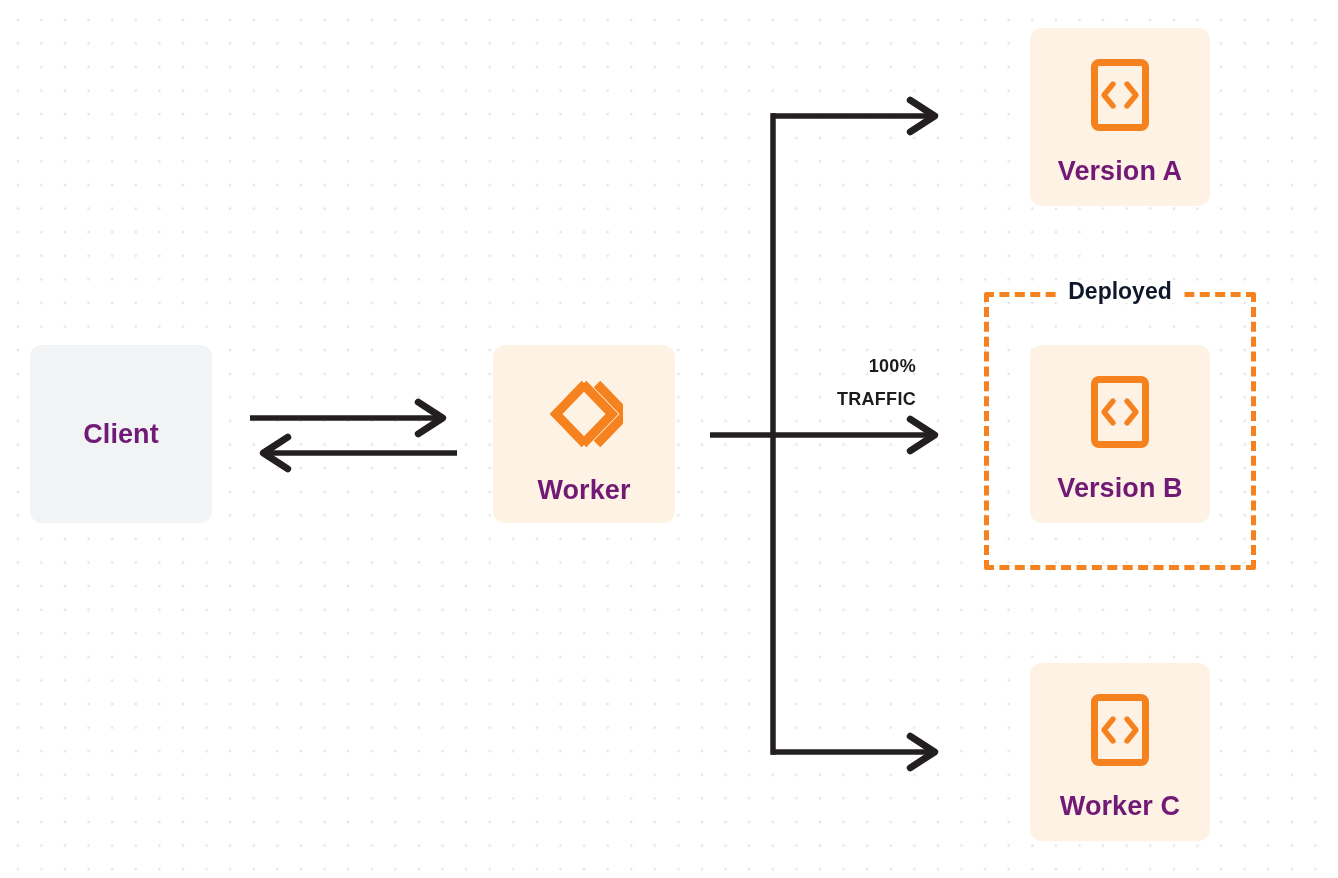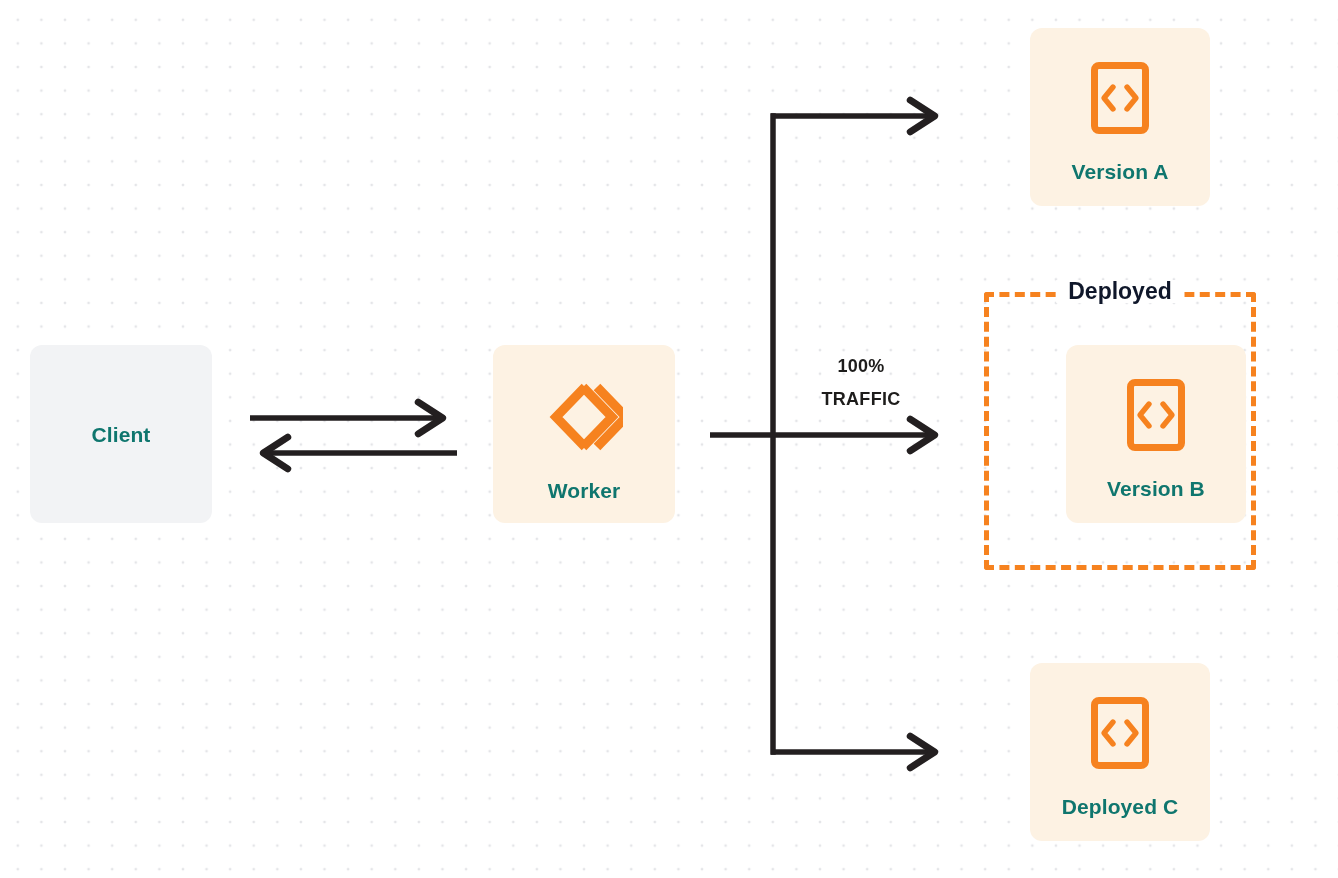--- a/index.html
+++ b/index.html
@@ -65,27 +65,27 @@
 
   .node-version {
     left: 1030px;
     width: 180px;
     height: 178px;
     background: #fdf2e3;
     border-radius: 12px;
     padding-top: 8px;
   }
   .node-version.v-a { top: 28px; }
-  .node-version.v-b { top: 345px; margin-left: 36px; }
+  .node-version.v-b { top: 345px; }
   .node-version.v-c { top: 663px; }
 
   .node-label {
-    font-size: 21px;
+    font-size: 27px;
     font-weight: bold;
-    color: #0f766e;
+    color: #701a75;
     letter-spacing: 0.1px;
     line-height: 1;
   }
   .node-client .node-label { margin: 0; }
   .node-worker .node-label { margin-top: 24px; }
   .node-version .node-label { margin-top: 26px; }
 
   .icon-wrap {
     display: block;
     line-height: 0;
@@ -115,21 +115,21 @@
     white-space: nowrap;
     line-height: 1;
   }
 
   
   .traffic-label {
     position: absolute;
     left: 806px;
     top: 350px;
     width: 110px;
-    text-align: center;
+    text-align: right;
     font-size: 18px;
     font-weight: bold;
     color: #1d1c1b;
     line-height: 1.85;
     letter-spacing: 0.3px;
   }
   .traffic-label span { display: block; }
 </style>
 </head>
 <body>
@@ -217,20 +217,20 @@
   </div>
 
   <div class="node node-version v-c">
     <span class="icon-wrap">
       <svg width="60" height="74" viewBox="0 0 60 74">
         <rect x="4.5" y="4.5" width="51" height="65" rx="4.5" ry="4.5" fill="none" stroke="#f6821f" stroke-width="7"></rect>
         <path d="M 23 26 L 14 37 L 23 48" fill="none" stroke="#f6821f" stroke-width="5.4" stroke-linecap="round" stroke-linejoin="round"></path>
         <path d="M 37 26 L 46 37 L 37 48" fill="none" stroke="#f6821f" stroke-width="5.4" stroke-linecap="round" stroke-linejoin="round"></path>
       </svg>
     </span>
-    <div class="node-label">Deployed C</div>
+    <div class="node-label">Worker C</div>
   </div>
 
   <div class="deployed-group">
     <div class="deployed-label">Deployed</div>
   </div>
 
 </div>
 
 </body></html>

